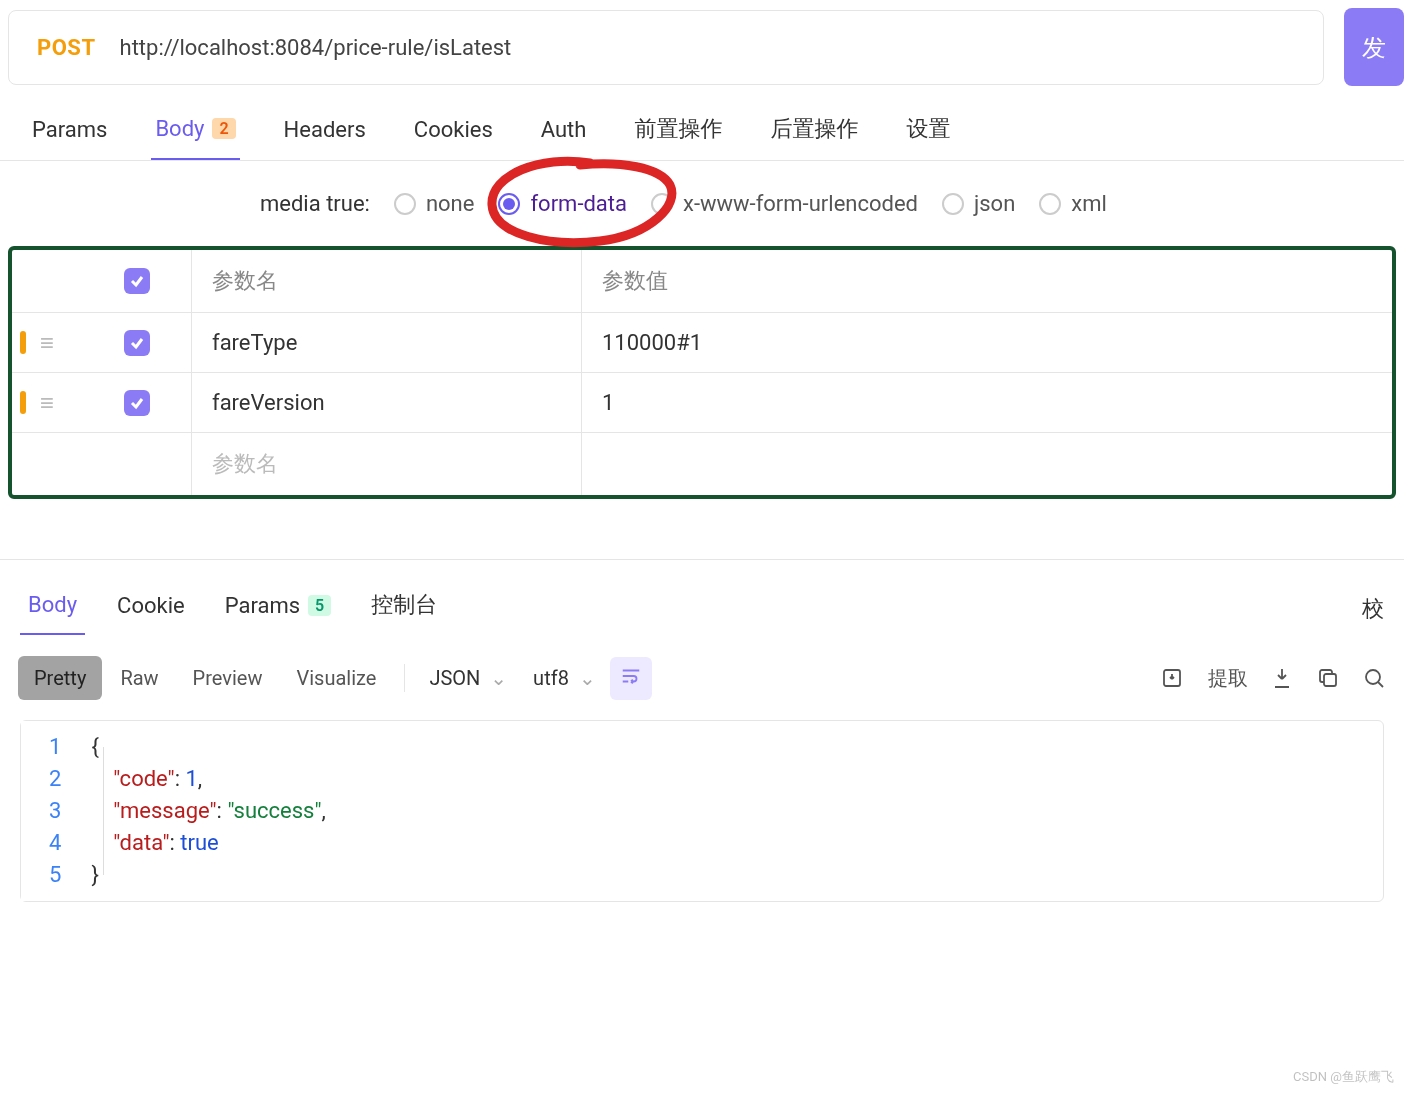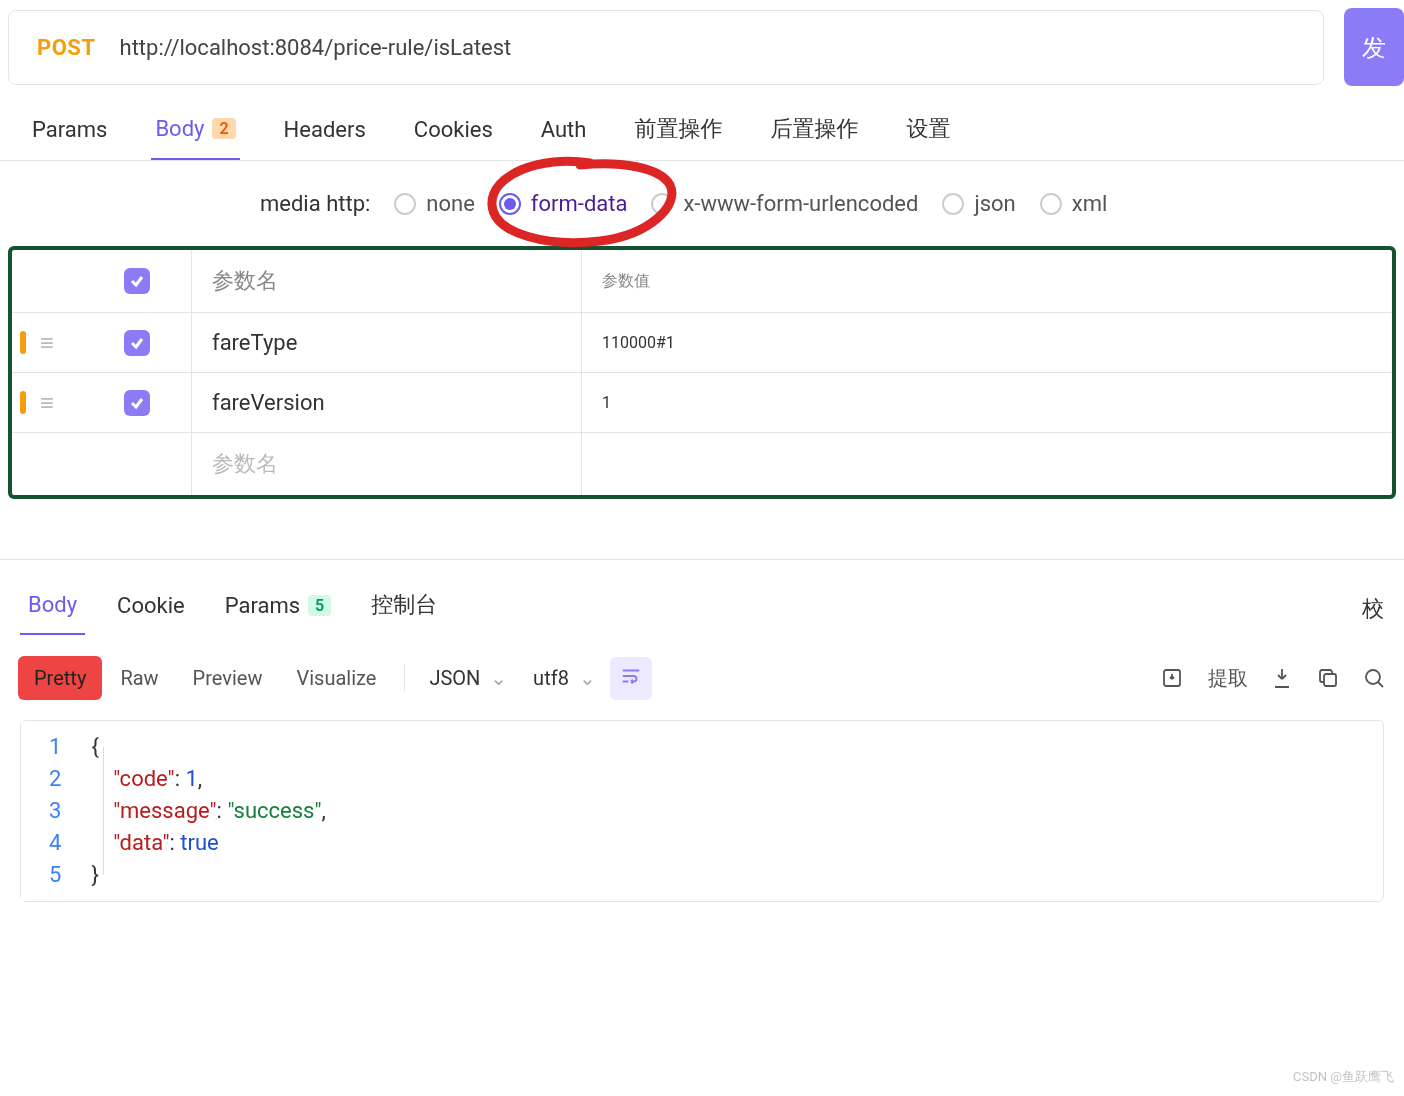--- a/index.html
+++ b/index.html
@@ -25,32 +25,32 @@
 .params-table { border: 4px solid #14532d; border-radius: 6px; margin: 0 8px 0 8px; }
 .param-row { display: flex; border-top: 1px solid #e5e5e5; align-items: stretch; min-height: 60px; }
 .param-row:first-child { border-top: none; }
 .drag-col { width: 70px; display: flex; align-items: center; justify-content: center; position: relative; }
 .orange-bar { position: absolute; left: 8px; top: 18px; bottom: 18px; width: 6px; background: #f59e0b; border-radius: 3px; }
 .drag-icon { color: #bbb; font-size: 24px; }
 .check-col { width: 110px; display: flex; align-items: center; justify-content: center; border-right: 1px solid #e5e5e5; }
 .checkbox { width: 26px; height: 26px; background: #8b7cf6; border-radius: 6px; display: flex; align-items: center; justify-content: center; cursor: pointer; }
 .checkbox svg { width: 16px; height: 16px; stroke: #fff; stroke-width: 3; fill: none; }
 .name-col { flex: 0 0 390px; border-right: 1px solid #e5e5e5; padding: 16px 20px; display: flex; align-items: center; font-size: 22px; }
-.value-col { flex: 1; padding: 16px 20px; display: flex; align-items: center; font-size: 16px; }
+.value-col { flex: 1; padding: 16px 20px; display: flex; align-items: center; font-size: 22px; }
 .header-cell { color: #888; }
 .placeholder { color: #bbb; }
 .response-section { margin-top: 60px; border-top: 1px solid #e5e5e5; padding-top: 14px; }
 .resp-tabs { display: flex; gap: 24px; padding: 8px 20px 0 20px; align-items: center; }
 .resp-tab { padding: 8px 8px 16px 8px; cursor: pointer; font-size: 22px; color: #333; display: flex; align-items: center; gap: 8px; }
 .resp-tab.active { color: #6b5cf0; border-bottom: 2px solid #6b5cf0; }
 .dot-green { width: 10px; height: 10px; background: #10b981; border-radius: 50%; display: inline-block; }
 .resp-right { margin-left: auto; font-size: 22px; }
 .format-row { display: flex; align-items: center; gap: 2px; padding: 20px 18px; }
 .fmt-btn { padding: 10px 16px; font-size: 20px; color: #555; cursor: pointer; border-radius: 6px; }
-.fmt-btn.active { background: #ef4444; color: #222; }
+.fmt-btn.active { background: #a3a3a3; color: #222; }
 .sep { width: 1px; height: 28px; background: #e5e5e5; margin: 0 10px; }
 .format-type { display: flex; align-items: center; gap: 10px; padding: 0 12px; font-size: 20px; color: #333; cursor: pointer; }
 .chevron { color: #aaa; }
 .wrap-btn { background: #ede9fe; padding: 8px 10px; border-radius: 6px; cursor: pointer; }
 .wrap-btn svg { stroke: #8b7cf6; width: 22px; height: 22px; fill: none; stroke-width: 2; }
 .format-right { margin-left: auto; display: flex; align-items: center; gap: 22px; }
 .icon-btn { cursor: pointer; display: flex; align-items: center; gap: 24px; color: #555; font-size: 20px; }
 .icon-btn svg { width: 24px; height: 24px; stroke: #555; fill: none; stroke-width: 1.8; }
 .code-area { border: 1px solid #e5e5e5; border-radius: 6px; margin: 0 20px; font-family: "Consolas", "Courier New", monospace; font-size: 22px; display: flex; }
 .gutter { background: #fff; padding: 10px 14px 10px 28px; color: #3b82f6; text-align: right; border-right: 0; }
@@ -98,21 +98,21 @@
     </div>
   <div class="tab">
       <span>后置操作</span>
     </div>
   <div class="tab">
       <span>设置</span>
     </div>
 </div>
 
 <div class="media-row">
-  <span class="media-label">media http:</span>
+  <span class="media-label">media true:</span>
   <div class="radio">
       <span class="radio-circle"></span>
       <span class="radio-label">none</span>
     </div>
   <div class="radio selected">
       <span class="radio-circle"></span>
       <span class="radio-label">form-data</span>
     </div>
   <div class="radio">
       <span class="radio-circle"></span>

